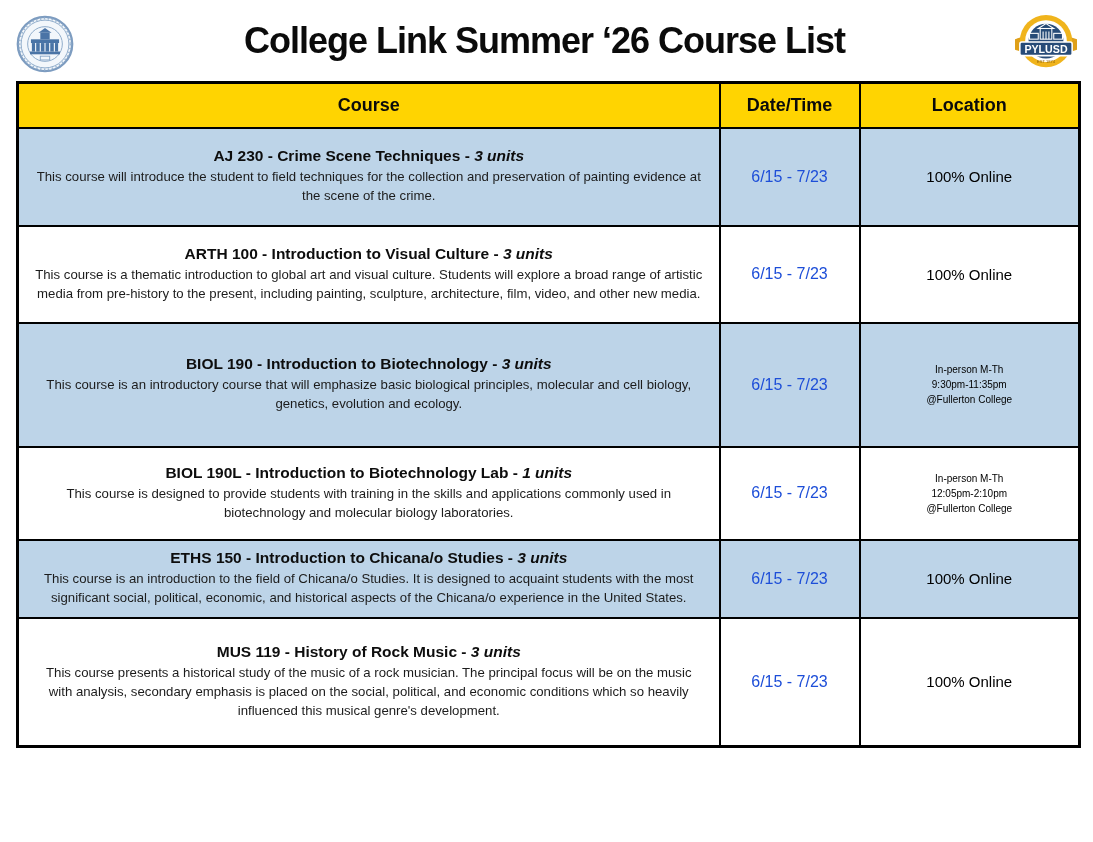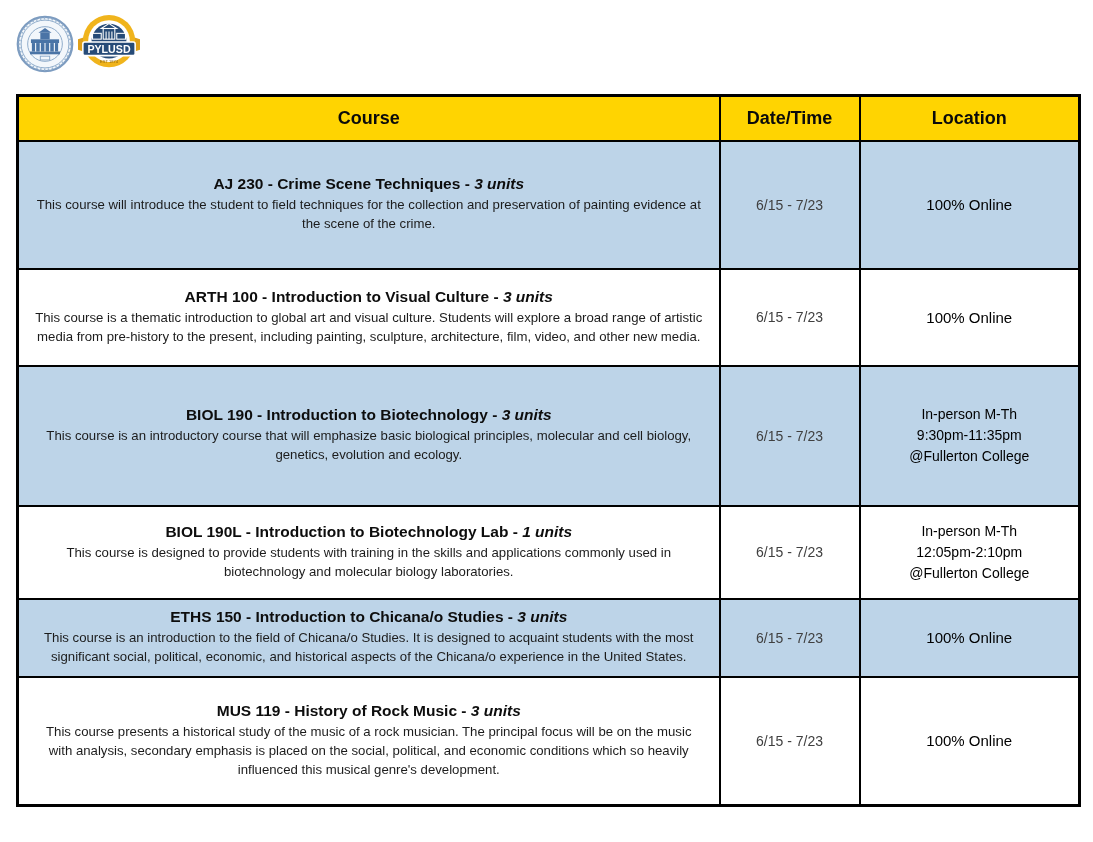--- a/index.html
+++ b/index.html
@@ -32,21 +32,21 @@
     font-weight:800;
     letter-spacing:-1px;
     color:#0b0b0b;
     margin:0;
     line-height:1;
     padding-bottom:6px;
   }
 
   
   .course-table{
-    position:absolute;left:16px;top:94px;
+    position:absolute;left:16px;top:81px;
     width:1062px;
     border-collapse:collapse;
     table-layout:fixed;
     border:3px solid var(--border);
   }
   .course-table col.c-course{width:702px;}
   .course-table col.c-date{width:140px;}
   .course-table col.c-loc{width:220px;}
   .course-table th,.course-table td{
     border:2px solid var(--border);
@@ -56,44 +56,44 @@
   }
   thead tr{height:45px;}
   thead th{
     background:var(--header-bg);
     font-size:18px;
     font-weight:700;
     color:#0b0b0b;
   }
   tbody tr:nth-child(odd) td{background:var(--shaded-bg);}
   tbody tr:nth-child(even) td{background:#ffffff;}
-  tbody tr:nth-child(1){height:128px;}
+  tbody tr:nth-child(1){height:98px;}
   tbody tr:nth-child(2){height:97px;}
-  tbody tr:nth-child(3){height:140px;}
+  tbody tr:nth-child(3){height:124px;}
   tbody tr:nth-child(4){height:93px;}
   tbody tr:nth-child(5){height:78px;}
   tbody tr:nth-child(6){height:129px;}
 
   .course-title{
     font-size:15.5px;
     font-weight:700;
     color:#0d0d0d;
     margin-bottom:3px;
   }
   .course-title em{font-style:italic;font-weight:700;}
   .course-desc{
     font-size:13.2px;
     line-height:1.42;
     color:#1c1c1c;
     max-width:672px;
     margin:0 auto;
   }
-  .date-cell{font-size:14px;color:#404040;}
+  .date-cell{font-size:16px;color:#1d4ed8;}
   .location-cell{font-size:15px;color:#000000;}
-  .location-cell.small{font-size:14px;line-height:1.5;}
+  .location-cell.small{font-size:10px;line-height:1.5;}
 </style>
 </head>
 <body>
 
 <div class="page">
 
   <div class="masthead">
     <div class="logo-box">
       <svg width="62" height="60" viewBox="0 0 64 64">
         <circle cx="32" cy="32" r="29" fill="#f3f7fb" stroke="#7d9cc0" stroke-width="2.5"></circle>
@@ -111,20 +111,21 @@
           <line x1="22" y1="31" x2="22" y2="40"></line>
           <line x1="27" y1="31" x2="27" y2="40"></line>
           <line x1="32" y1="31" x2="32" y2="40"></line>
           <line x1="37" y1="31" x2="37" y2="40"></line>
           <line x1="42" y1="31" x2="42" y2="40"></line>
         </g>
         <rect x="27" y="45" width="10" height="4" fill="none" stroke="#8aa8c8" stroke-width="1"></rect>
       </svg>
     </div>
 
+    <h1 class="page-title">College Link Summer ‘26 Course List</h1>
 
     <div class="logo-box">
       <svg width="66" height="62" viewBox="0 0 68 64">
         <polygon points="2,27 15,23 15,42 2,38" fill="#DFA019"></polygon>
         <polygon points="66,27 53,23 53,42 66,38" fill="#DFA019"></polygon>
         <circle cx="34" cy="29" r="27" fill="#F0B41C"></circle>
         <circle cx="34" cy="29" r="21.5" fill="#ffffff"></circle>
         <circle cx="34" cy="29" r="18" fill="#274B77"></circle>
         <g stroke="#ffffff" stroke-width="1.1" fill="none">
           <rect x="28" y="16" width="12" height="11"></rect>

